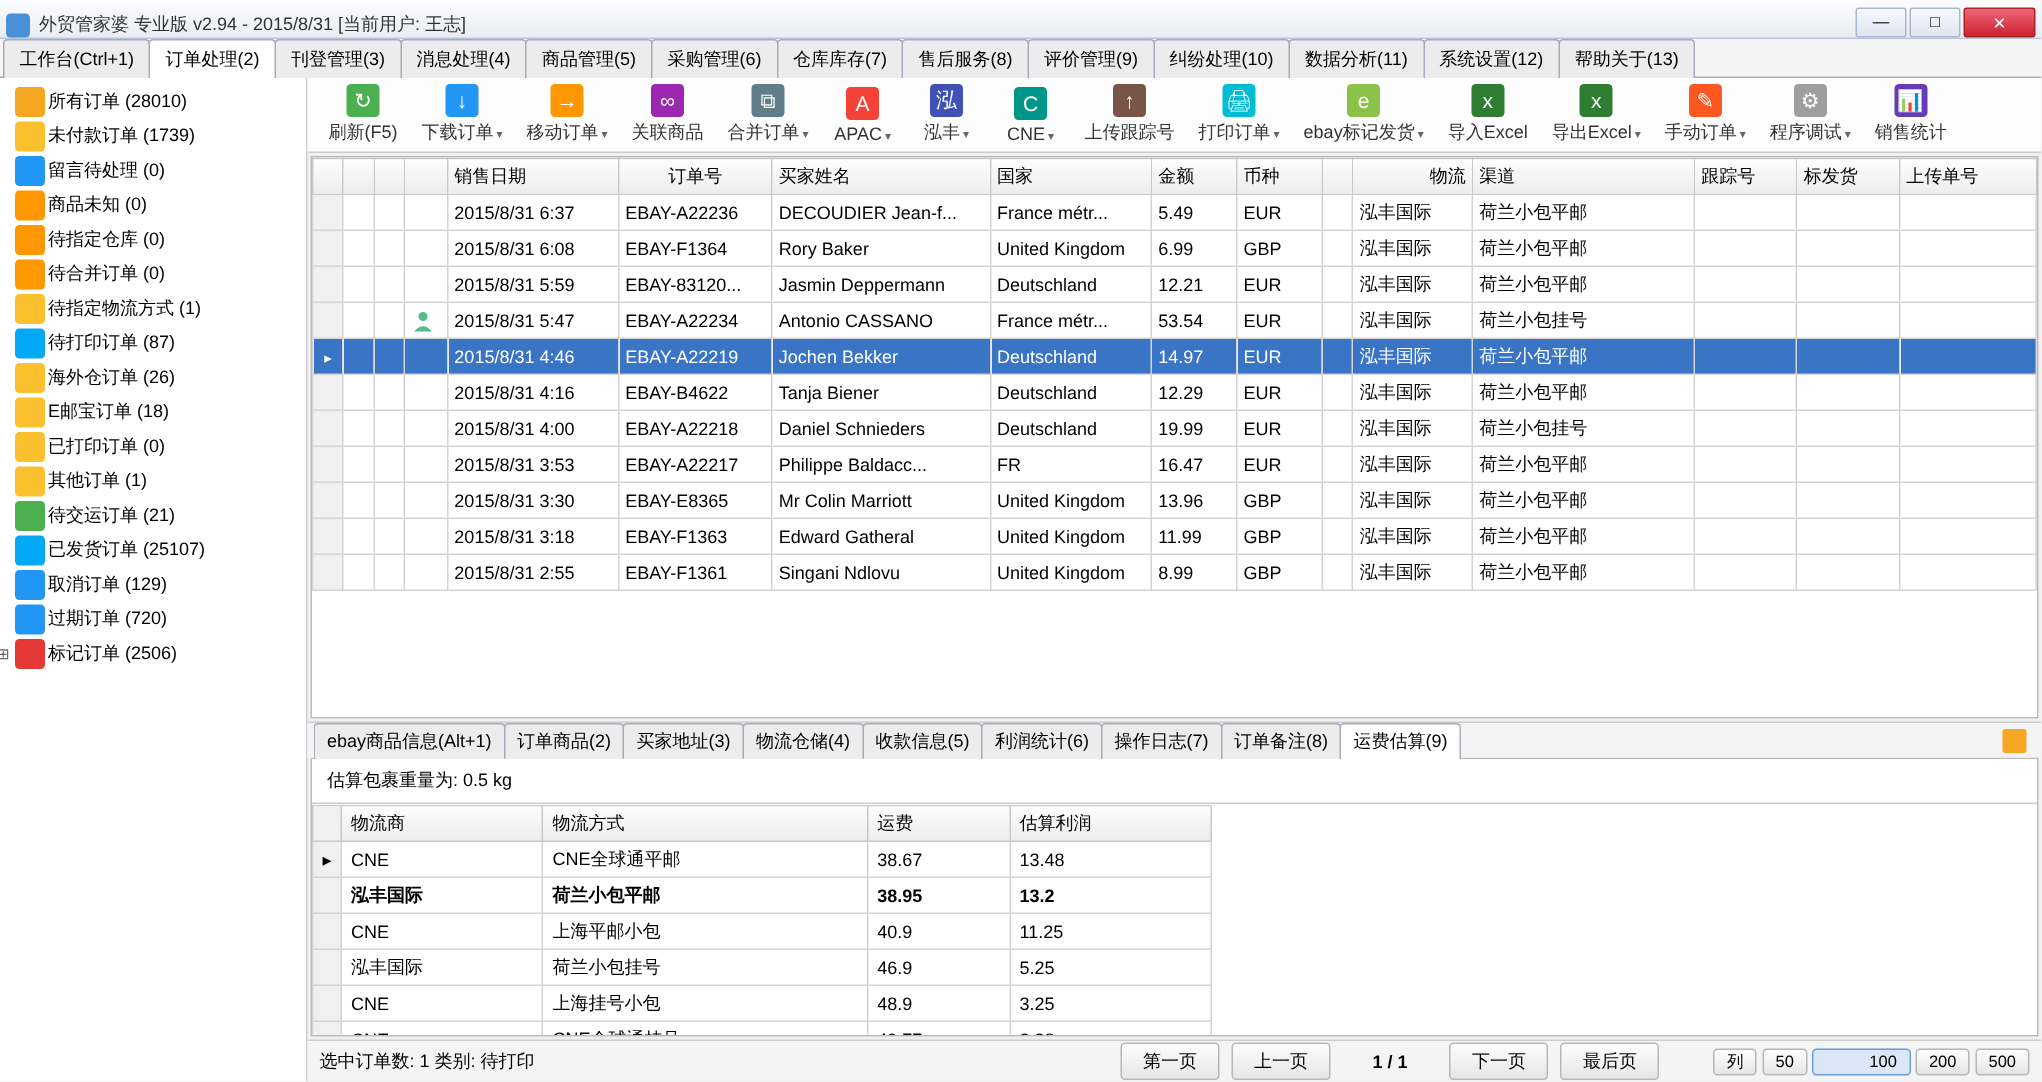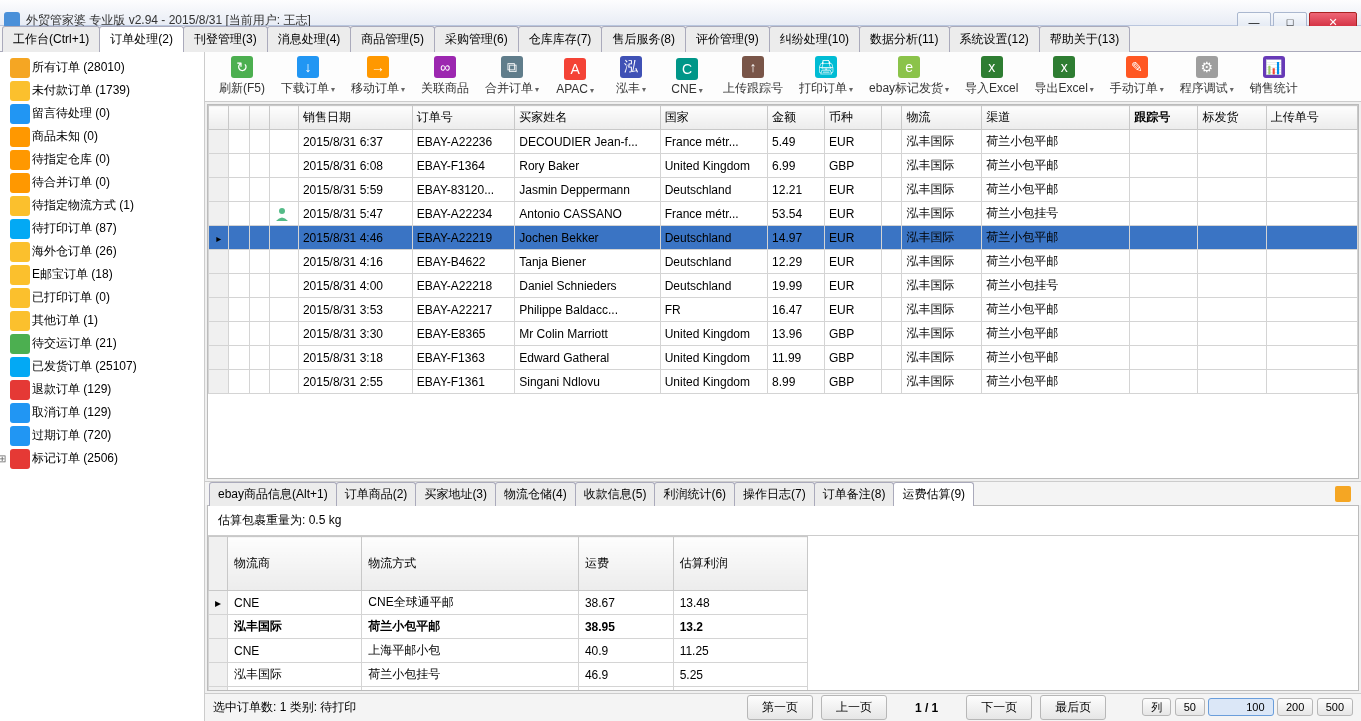--- a/index.html
+++ b/index.html
@@ -1,19 +1,19 @@
 <!DOCTYPE html>
 <html><head>
 <meta charset="utf-8">
 <style>
 * { margin: 0; padding: 0; box-sizing: border-box; font-family: "Microsoft YaHei", SimSun, Arial, sans-serif; font-size: 12px; }
 body { background: #f0f0f0; width: 1361px; height: 721px; overflow: hidden; display: flex; flex-direction: column; }
 
 
-.titlebar { height: 26px; background: linear-gradient(#fdfdfe,#e8ecf5); display: flex; align-items: flex-start; padding: 12px 4px; border-bottom: 1px solid #b9c6de; }
+.titlebar { height: 26px; background: linear-gradient(#fdfdfe,#e8ecf5); display: flex; align-items: flex-end; padding: 0 4px; border-bottom: 1px solid #b9c6de; }
 .titlebar .app-icon { width:16px; height:16px; background:#4a90d9; border-radius:3px; margin-right:6px; }
 .titlebar .title-text { flex:1; color:#333; }
 .winbtns { display:flex; gap:0; }
 .winbtn { width:34px; height:20px; display:flex; align-items:center; justify-content:center; font-size:11px; background:linear-gradient(#f7f9fc,#dfe6f2); border:1px solid #aab7cf; border-radius:2px; margin-left:2px; cursor:pointer;}
 .winbtn.close { background:linear-gradient(#e67,#c23); color:#fff; border-color:#a22; width:48px;}
 
 
 .toptabs { height:26px; background:#f4f4f4; display:flex; align-items:flex-end; border-bottom:1px solid #aab; padding-left:2px;}
 .toptab { padding:4px 10px; border:1px solid #aab; border-bottom:none; background:#ececec; margin-right:-1px; cursor:pointer; border-radius:3px 3px 0 0; position:relative; top:1px;}
 .toptab.active { background:#fff; font-weight:normal; z-index:2;}
@@ -37,37 +37,37 @@
 .tbtn .ticon { width:22px; height:22px; border-radius:3px; margin-bottom:2px; display:flex; align-items:center;justify-content:center; font-size:14px;}
 .tbtn .tlabel { font-size:12px; color:#333; white-space:nowrap;}
 .ti-refresh{background:#4caf50;color:#fff;} .ti-down{background:#2196f3;color:#fff;} .ti-move{background:#ff9800;color:#fff;} .ti-link{background:#9c27b0;color:#fff;} .ti-merge{background:#607d8b;color:#fff;} .ti-apac{background:#f44336;color:#fff;} .ti-hf{background:#3f51b5;color:#fff;} .ti-cne{background:#009688;color:#fff;} .ti-upload{background:#795548;color:#fff;} .ti-print{background:#00bcd4;color:#fff;} .ti-ebay{background:#8bc34a;color:#fff;} .ti-excel{background:#2e7d32;color:#fff;} .ti-hand{background:#ff5722;color:#fff;} .ti-debug{background:#9e9e9e;color:#fff;} .ti-stat{background:#673ab7;color:#fff;}
 .tdrop{font-size:8px; color:#666; margin-left:2px;}
 
 
 .gridwrap { flex:1; overflow:auto; background:#fff; border:1px solid #bbb; margin:2px; position:relative;}
 table.grid { border-collapse:collapse; width:100%; font-family:"SimSun",monospace; font-size:12px;padding-left:24px;}
 table.grid th { background:linear-gradient(#fdfdfd,#ececec); border:1px solid #c8c8c8; padding:3px 4px; text-align:left; font-weight:normal; position:sticky; top:0;}
 table.grid td { border:1px solid #d4d4d4; padding:3px 4px; white-space:nowrap; overflow:hidden; text-overflow:ellipsis; height:22px;}
-table.grid tr.selected td { background:#3a74c4; color:#000000; }
+table.grid tr.selected td { background:#3a74c4; color:#ffffff; }
 .rowhead { width:18px; background:#f0f0f0; text-align:center;}
 .rowptr::before{content:"▸"; font-size:10px;}
 .avatar-cell svg { vertical-align:middle;}
 
 
 .bottomtabs { height:24px; display:flex; align-items:center; padding-left:4px; background:#f4f4f4; border-top:1px solid #ccc; position:relative;}
 .btab { padding:3px 8px; border:1px solid #aab; border-bottom:none; background:#ececec; margin-right:-1px; cursor:pointer; border-radius:3px 3px 0 0; font-size:12px;}
 .btab.active { background:#fff; }
 .help-icon { position:absolute; right:10px; top:4px; width:16px;height:16px; background:#f5a623; border-radius:2px;}
 
 
 .freightpanel { height:186px; background:#fff; border:1px solid #bbb; margin:0 2px 2px 2px; display:flex; flex-direction:column;}
 .weightrow { padding:6px 10px; }
 .freight-grid-wrap { flex:1; overflow:auto; border-top:1px solid #ccc;}
 table.fgrid { border-collapse:collapse; width:600px; font-size:12px;}
-table.fgrid th { background:linear-gradient(#fdfdfd,#ececec); border:1px solid #c8c8c8; padding:18px 6px; text-align:left; font-weight:normal;}
+table.fgrid th { background:linear-gradient(#fdfdfd,#ececec); border:1px solid #c8c8c8; padding:3px 6px; text-align:left; font-weight:normal;}
 table.fgrid td { border:1px solid #d4d4d4; padding:3px 6px; height:22px;}
 table.fgrid tr.bold td { font-weight:bold; }
 .fgrid .rh { width:18px; background:#f0f0f0;}
 
 
 .statusbar { height:28px; background:#f4f4f4; border-top:1px solid #ccc; display:flex; align-items:center; padding:0 8px; gap:8px;}
 .statusbar .spacer{flex:1;}
 .pgbtn { padding:3px 14px; border:1px solid #b7b7b7; background:linear-gradient(#fdfdfd,#e6e6e6); border-radius:3px; cursor:pointer;}
 .szbtn { padding:2px 8px; border:1px solid #b7b7b7; background:linear-gradient(#fdfdfd,#e6e6e6); border-radius:3px; cursor:pointer; font-size:11px;}
 .szbtn.active{ background:#dbe7f7; border-color:#6a9edb;padding-left:37px;}
@@ -154,24 +154,20 @@
       </div>
       <div class="side-item">
         <span class="side-icon si-green"></span>
         <span>待交运订单 (21)</span>
       </div>
       <div class="side-item">
         <span class="side-icon si-truck"></span>
         <span>已发货订单 (25107)</span>
       </div>
       <div class="side-item">
-        <span class="side-icon si-tag"></span>
-        <span>退款订单 (129)</span>
-      </div>
-      <div class="side-item">
         <span class="side-icon si-blue"></span>
         <span>取消订单 (129)</span>
       </div>
       <div class="side-item">
         <span class="side-icon si-blue"></span>
         <span>过期订单 (720)</span>
       </div>
       <div class="side-item">
         <span class="tree-exp">⊞</span>
         <span class="side-icon si-flag"></span>
@@ -250,29 +246,29 @@
 
     <div class="gridwrap">
       <table class="grid" id="grid">
           <thead>
             <tr>
               <th style="width: 18px;"></th>
               <th style="width: 18px;"></th>
               <th style="width: 18px;"></th>
               <th style="width: 18px;"></th>
               <th style="width: 100px;">销售日期</th>
-              <th style="width: 90px;">订单号</th>
+              <th style="width: 90px; text-align: center;">订单号</th>
               <th style="width: 118px;">买家姓名</th>
               <th style="width: 90px;">国家</th>
               <th style="width: 50px;">金额</th>
               <th style="width: 50px;">币种</th>
               <th style="width: 18px;"></th>
-              <th style="width: 70px;">物流</th>
+              <th style="width: 70px; text-align: right;">物流</th>
               <th style="width: 130px;">渠道</th>
-              <th style="width: 60px; font-weight: bold;">跟踪号</th>
+              <th style="width: 60px;">跟踪号</th>
               <th style="width: 60px;">标发货</th>
               <th style="width: 80px;">上传单号</th>
             </tr>
           </thead>
           <tbody>
             <tr>
               <td class="rowhead"></td>
               <td></td>
               <td></td>
               <td></td>

